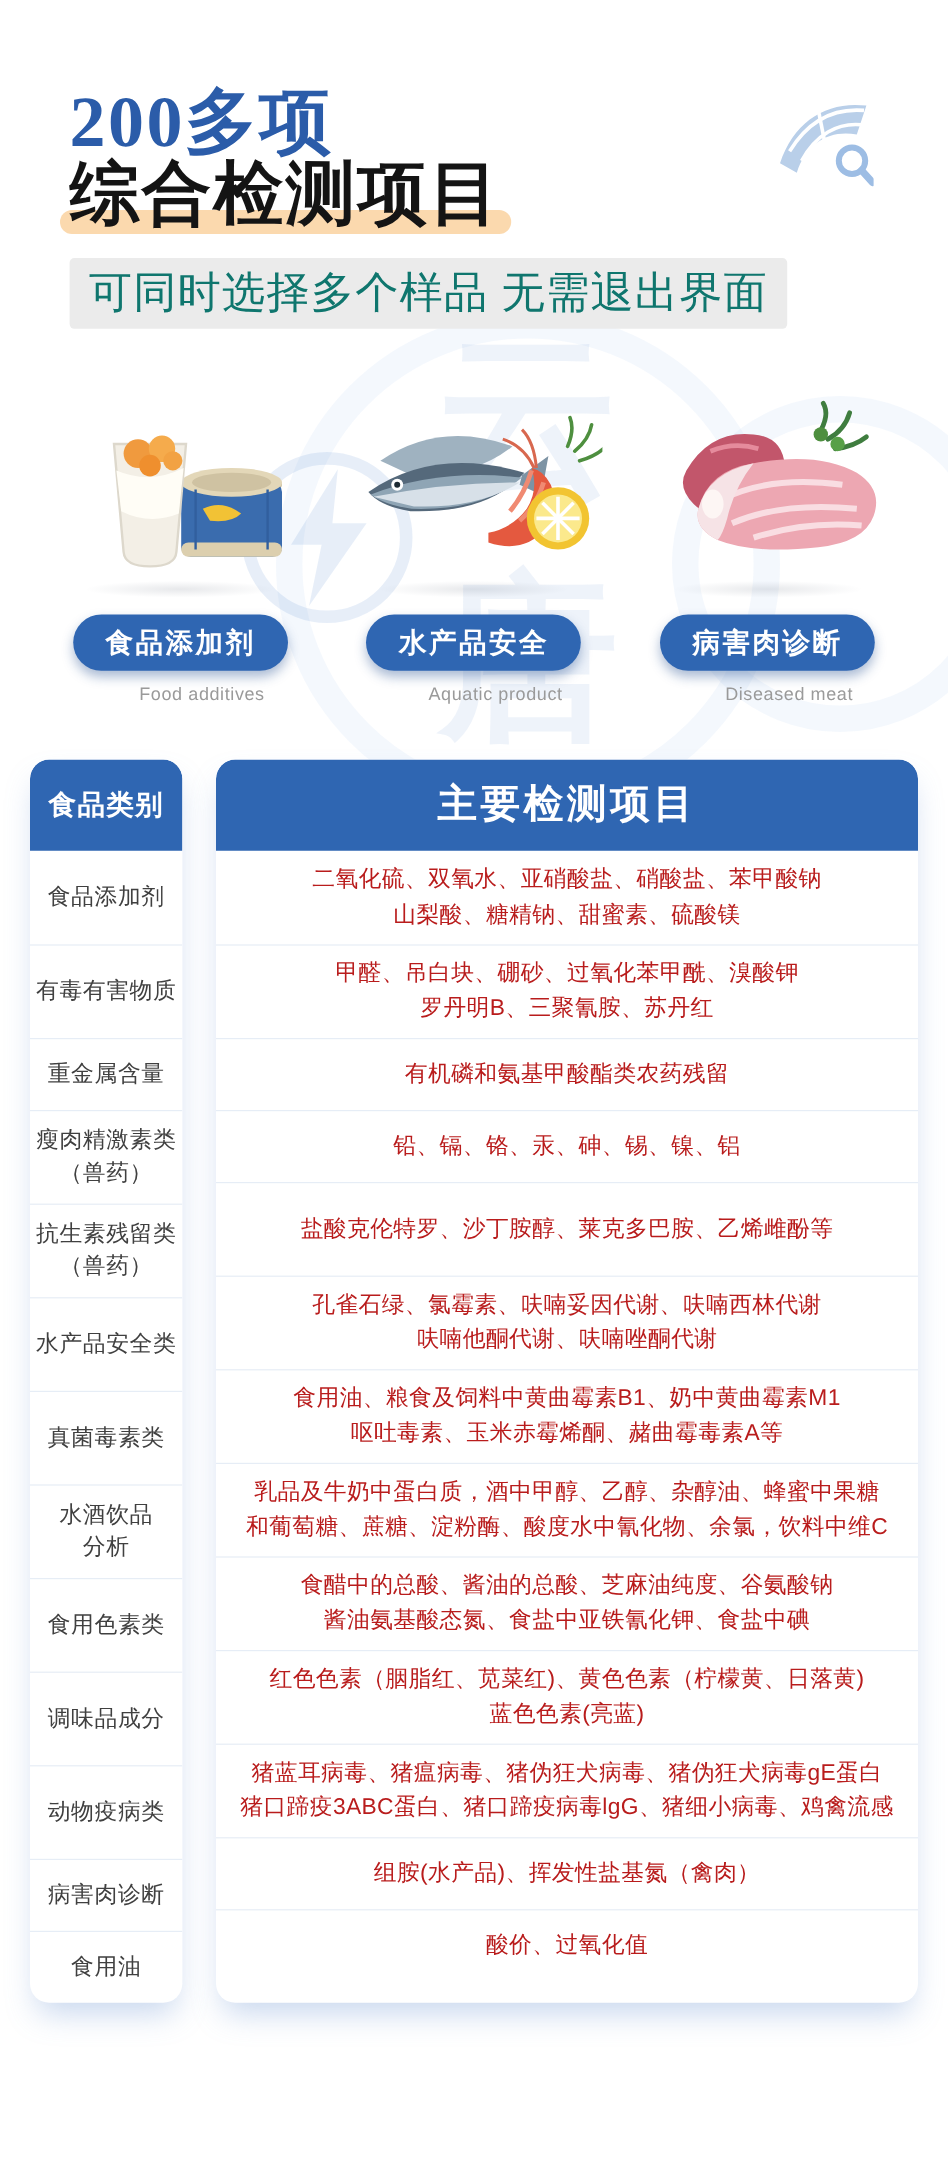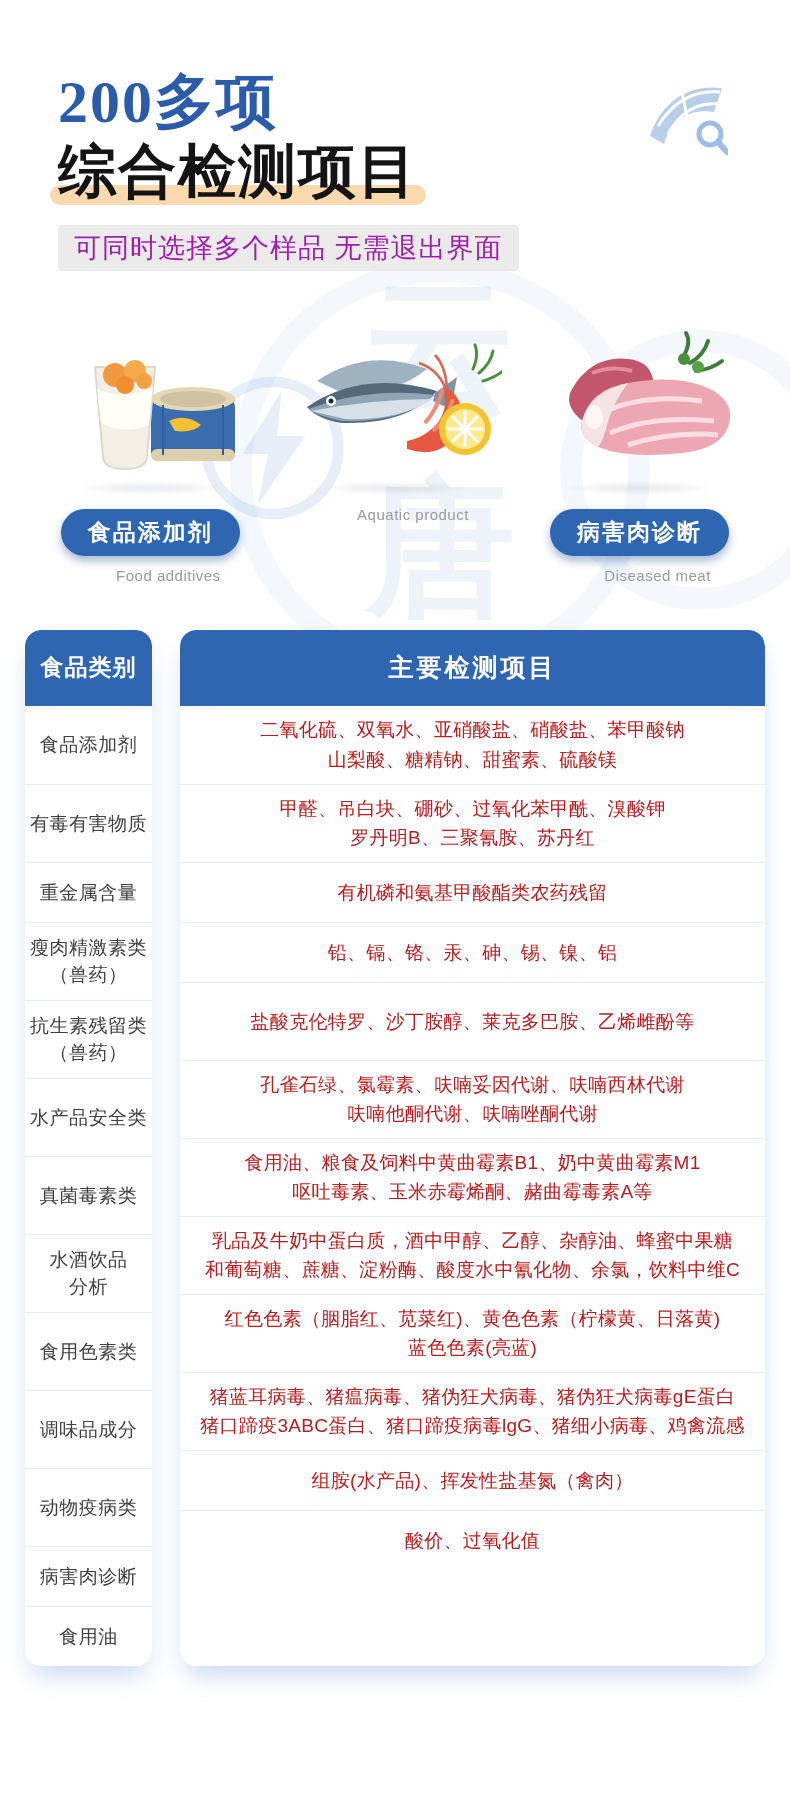--- a/index.html
+++ b/index.html
@@ -8,35 +8,35 @@
 
   .page { position:relative; width:790px; height:1800px; }
 
   
   .header { position:relative; padding:72px 0 0 58px; z-index:2; }
   .title-highlight {
     font-family:Liberation Serif, serif;
     font-weight:700; font-size:60px; line-height:1.0; color:#2b5ca9;
     letter-spacing:2px;
   }
-  .title-main-wrap { margin-top:10px; display:inline-block; position:relative; }
+  .title-main-wrap { display:inline-block; position:relative; }
   .title-main {
     font-family:"Liberation Serif","DejaVu Serif",serif;
     font-weight:700; font-size:58px; line-height:1.05; color:#141414;
     position:relative; z-index:1; letter-spacing:2px;
   }
   .title-underline {
     position:absolute; left:-8px; right:-8px; bottom:-2px; height:20px;
     background:#fbd9ae; border-radius:10px; z-index:0;
   }
   .subtitle-box {
     display:inline-block; margin-top:22px; background:#ebebeb;
     border-radius:4px; padding:5px 16px;
   }
-  .subtitle-text { font-size:27px; color:#a21caf; letter-spacing:1px;text-align:right; }
+  .subtitle-text { font-size:36px; color:#0f766e; letter-spacing:1px;text-align:right; }
 
   .corner-logo { position:absolute; top:78px; right:62px; width:84px; height:80px; z-index:1; }
 
   
   .watermark { position:absolute; z-index:0; display:flex; flex-direction:column; align-items:center; pointer-events:none; }
   .wm-row { display:flex; align-items:center; gap:18px; }
   .wm-cn { font-weight:700; font-size:150px; color:rgba(120,160,215,0.13); letter-spacing:10px; }
   .wm-en { margin-top:4px; font-size:34px; letter-spacing:14px; color:rgba(120,160,215,0.12); font-weight:700; }
   .wm-logo { opacity:0.14; }
   .wm-products { top:248px; left:50%; transform:translateX(-50%); }
@@ -67,21 +67,21 @@
     display:flex; flex-direction:column;
   }
   .card.left { width:127px; flex:none; }
   .card.right { flex:1; }
   .thead {
     background:#2f66b2; color:#ffffff; height:76px; flex:none;
     display:flex; align-items:center; justify-content:center;
     font-weight:700; border-radius:16px 16px 0 0; position:relative; z-index:1;
   }
   .thead.small { font-size:23px; letter-spacing:1px; }
-  .thead.big { font-size:25px; letter-spacing:3px; }
+  .thead.big { font-size:33px; letter-spacing:3px; }
   .cell {
     display:flex; align-items:center; justify-content:center; text-align:center;
     white-space:pre-line; position:relative; z-index:1; flex:none;
   }
   .lrow { font-size:19px; color:#404040; line-height:1.45; letter-spacing:0.5px; }
   .rrow { font-size:19px; color:#b91c1c; line-height:1.55; padding:0 14px; letter-spacing:0.3px; }
   .lrow + .lrow, .rrow + .rrow { border-top:1px solid #e6edf6; }
   .rh-t { height:78px; }
   .rh-s { height:60px; }
 </style>
@@ -176,20 +176,21 @@
           <g stroke="#ffffff" stroke-width="3">
             <line x1="178" y1="82" x2="178" y2="118"></line>
             <line x1="160" y1="100" x2="196" y2="100"></line>
             <line x1="165" y1="87" x2="191" y2="113"></line>
             <line x1="191" y1="87" x2="165" y2="113"></line>
           </g>
           <path d="M186 40 q6 -14 2 -24 M192 44 q12 -10 14 -22 M196 52 q14 -4 22 -12" stroke="#4e8f3f" stroke-width="3" fill="none" stroke-linecap="round"></path>
         </svg>
       </div>
       <div class="reflection"></div>
+      <div class="pill">水产品安全</div>
       <div class="caption">Aquatic product</div>
     </div>
 
     <div class="product">
       <div class="illustration">
         <svg width="215" height="150" viewBox="0 0 215 150">
           <path d="M40 60 Q60 26 96 30 Q120 32 122 56 Q124 80 100 92 Q64 106 46 88 Q32 74 40 60 Z" fill="#c2566b"></path>
           <path d="M60 44 Q80 36 100 42" stroke="#e58b9c" stroke-width="4" fill="none"></path>
           <path d="M150 30 q10 -16 4 -26 M158 34 q14 -8 18 -22 M164 42 q16 -2 26 -10" stroke="#3f7d3f" stroke-width="4" fill="none" stroke-linecap="round"></path>
           <circle cx="152" cy="30" r="6" fill="#4e8f3f"></circle>
@@ -249,20 +250,22 @@
 罗丹明B、三聚氰胺、苏丹红</div>
       <div class="cell rrow rh-s">有机磷和氨基甲酸酯类农药残留</div>
       <div class="cell rrow rh-s">铅、镉、铬、汞、砷、锡、镍、铝</div>
       <div class="cell rrow rh-t">盐酸克伦特罗、沙丁胺醇、莱克多巴胺、乙烯雌酚等</div>
       <div class="cell rrow rh-t">孔雀石绿、氯霉素、呋喃妥因代谢、呋喃西林代谢
 呋喃他酮代谢、呋喃唑酮代谢</div>
       <div class="cell rrow rh-t">食用油、粮食及饲料中黄曲霉素B1、奶中黄曲霉素M1
 呕吐毒素、玉米赤霉烯酮、赭曲霉毒素A等</div>
       <div class="cell rrow rh-t">乳品及牛奶中蛋白质，酒中甲醇、乙醇、杂醇油、蜂蜜中果糖
 和葡萄糖、蔗糖、淀粉酶、酸度水中氰化物、余氯，饮料中维C</div>
+      <div class="cell rrow rh-t">食醋中的总酸、酱油的总酸、芝麻油纯度、谷氨酸钠
+酱油氨基酸态氮、食盐中亚铁氰化钾、食盐中碘</div>
       <div class="cell rrow rh-t">红色色素（胭脂红、苋菜红)、黄色色素（柠檬黄、日落黄)
 蓝色色素(亮蓝)</div>
       <div class="cell rrow rh-t">猪蓝耳病毒、猪瘟病毒、猪伪狂犬病毒、猪伪狂犬病毒gE蛋白
 猪口蹄疫3ABC蛋白、猪口蹄疫病毒lgG、猪细小病毒、鸡禽流感</div>
       <div class="cell rrow rh-s">组胺(水产品)、挥发性盐基氮（禽肉）</div>
       <div class="cell rrow rh-s">酸价、过氧化值</div>
     </div>
   </div>
 
 </div>

